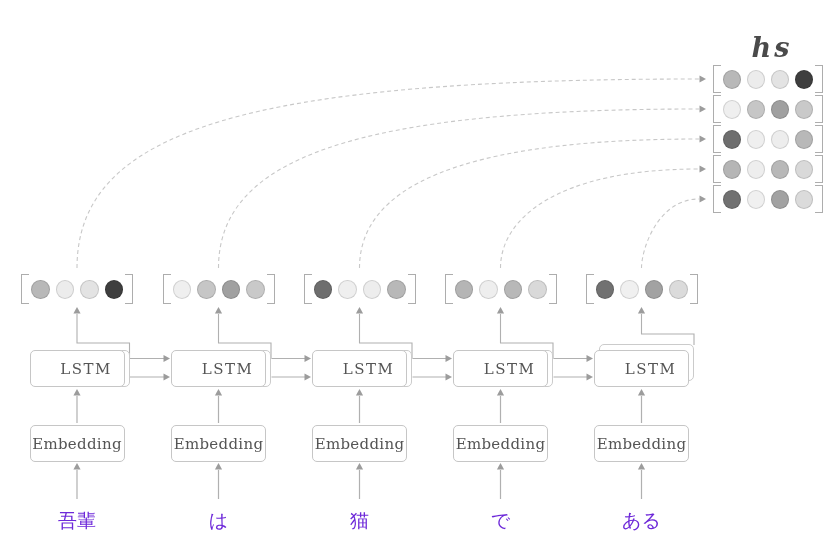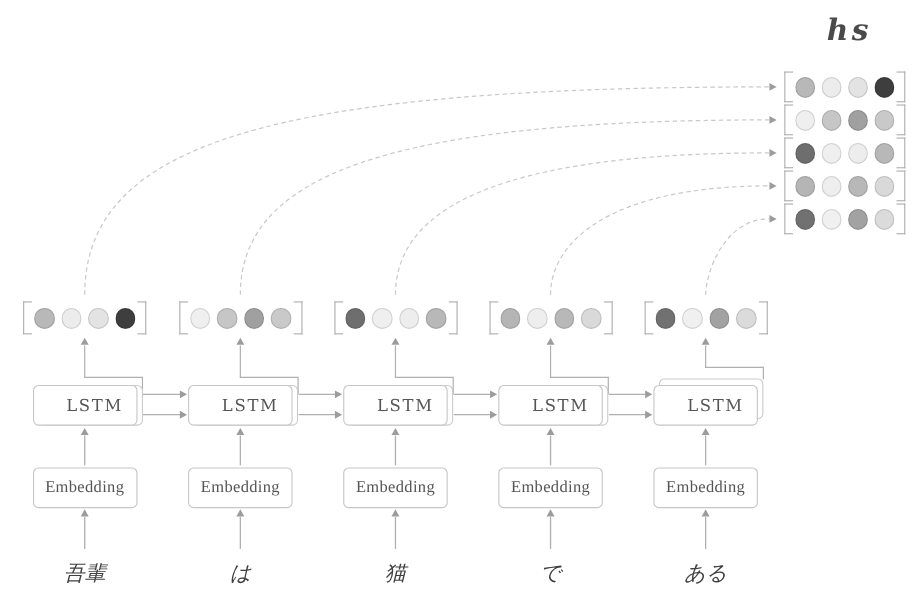--- a/index.html
+++ b/index.html
@@ -7,40 +7,40 @@
     position:relative;width:831px;height:541px;background:#ffffff;overflow:hidden;
     font-family:"DejaVu Serif","Liberation Serif",serif;
   }
   .canvas svg{position:absolute;left:0;top:0;z-index:1;}
   .box{
     position:absolute;background:#ffffff;border:1px solid #c6c6c6;border-radius:5px;
     display:flex;align-items:center;justify-content:center;
     color:#555;z-index:3;box-sizing:border-box;
   }
   .box.lstm{font-size:15px;letter-spacing:1.5px;padding-left:18px;}
-  .box.embedding{font-size:15px;letter-spacing:0.3px;font-family:Liberation Serif, serif;}
+  .box.embedding{font-size:15px;letter-spacing:0.3px;}
   .box-shadow{
     position:absolute;background:#ffffff;border:1px solid #cbcbcb;border-radius:5px;
     z-index:2;box-sizing:border-box;
   }
   .vector{
     position:absolute;z-index:4;display:flex;align-items:center;justify-content:center;
     gap:6px;box-sizing:border-box;
   }
   .bracket{position:absolute;top:0;bottom:0;width:8px;box-sizing:border-box;}
   .bracket.left{left:0;border-left:1.6px solid #adadad;border-top:1.6px solid #adadad;border-bottom:1.6px solid #adadad;}
   .bracket.right{right:0;border-right:1.6px solid #adadad;border-top:1.6px solid #adadad;border-bottom:1.6px solid #adadad;}
   .circle{
     width:19px;height:19px;border-radius:50%;box-sizing:border-box;
     border:1px solid rgba(0,0,0,0.13);
   }
   .token{
-    position:absolute;z-index:4;text-align:center;color:#404040;
+    position:absolute;z-index:4;text-align:center;color:#6d28d9;
     font-size:19px;font-family:"DejaVu Sans","Liberation Sans",sans-serif;
-    transform:translateX(-50%);white-space:nowrap;font-style:italic;
+    transform:translateX(-50%);white-space:nowrap;
   }
   .hs-label{
     position:absolute;z-index:4;color:#4a4a4a;
     font-family:"DejaVu Serif","Liberation Serif",serif;
     font-style:italic;font-weight:600;font-size:27px;letter-spacing:3px;
     transform:translateX(-50%);
   }
 </style>
 </head>
 <body>
@@ -159,21 +159,21 @@
       <div class="box lstm" style="left: 594px; top: 350px; width: 95px; height: 37px;">LSTM</div>
       <div class="vector" style="left: 585.5px; top: 274px; width: 112px; height: 30px; padding: 0px 10px;">
         <span class="bracket left"></span>
         <span class="circle" style="background: rgb(113, 113, 113);"></span>
         <span class="circle" style="background: rgb(240, 240, 240);"></span>
         <span class="circle" style="background: rgb(162, 162, 162);"></span>
         <span class="circle" style="background: rgb(219, 219, 219);"></span>
         <span class="bracket right"></span>
       </div>
     </div>
-  <div class="hs-label" style="left:772px;top:12px;">hs</div>
+  <div class="hs-label" style="left:772px;top:32px;">hs</div>
   <div id="hs-matrix">
       <div class="vector" style="left: 713px; top: 65px; width: 110px; height: 28px; padding: 0px 10px;">
         <span class="bracket left"></span>
         <span class="circle" style="background: rgb(184, 184, 184);"></span>
         <span class="circle" style="background: rgb(236, 236, 236);"></span>
         <span class="circle" style="background: rgb(227, 227, 227);"></span>
         <span class="circle" style="background: rgb(62, 62, 62);"></span>
         <span class="bracket right"></span>
       </div>
       <div class="vector" style="left: 713px; top: 95px; width: 110px; height: 28px; padding: 0px 10px;">

